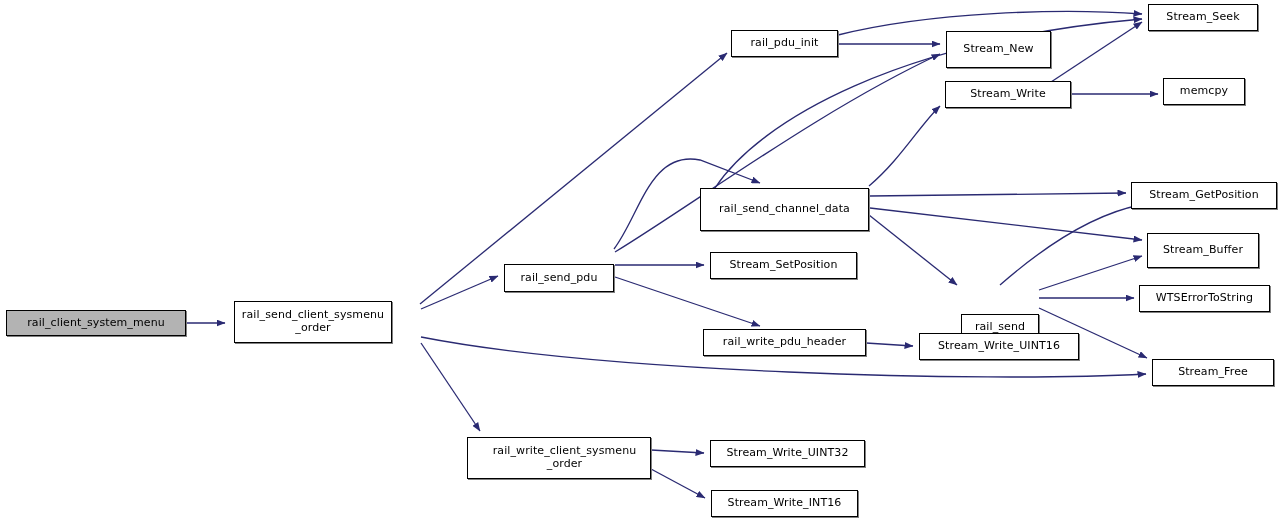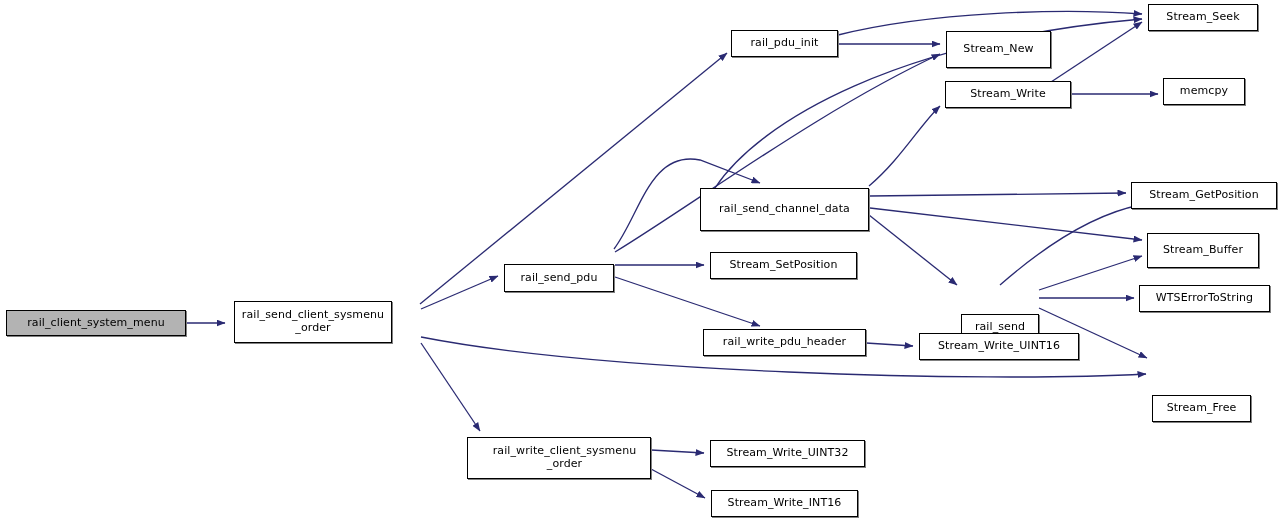--- a/index.html
+++ b/index.html
@@ -96,15 +96,15 @@
       <div class="node" style="left: 945px; top: 81px; width: 126px; height: 27px;">Stream_Write</div>
       <div class="node" style="left: 710px; top: 252px; width: 147px; height: 27px;">Stream_SetPosition</div>
       <div class="node" style="left: 919px; top: 333px; width: 160px; height: 27px;">Stream_Write_UINT16</div>
       <div class="node" style="left: 710px; top: 440px; width: 155px; height: 27px; text-align: right;">Stream_Write_UINT32</div>
       <div class="node" style="left: 711px; top: 490px; width: 147px; height: 27px;">Stream_Write_INT16</div>
       <div class="node" style="left: 1148px; top: 4px; width: 110px; height: 27px;">Stream_Seek</div>
       <div class="node" style="left: 1163px; top: 78px; width: 82px; height: 27px;">memcpy</div>
       <div class="node" style="left: 1131px; top: 182px; width: 146px; height: 27px;">Stream_GetPosition</div>
       <div class="node" style="left: 1147px; top: 233px; width: 112px; height: 35px;">Stream_Buffer</div>
       <div class="node" style="left: 1139px; top: 285px; width: 131px; height: 27px;">WTSErrorToString</div>
-      <div class="node" style="left: 1152px; top: 359px; width: 99px; height: 27px; margin-top: 36px;">Stream_Free</div>
+      <div class="node" style="left: 1152px; top: 359px; width: 122px; height: 27px;">Stream_Free</div>
     </div>
 </div>
 
 </body></html>

